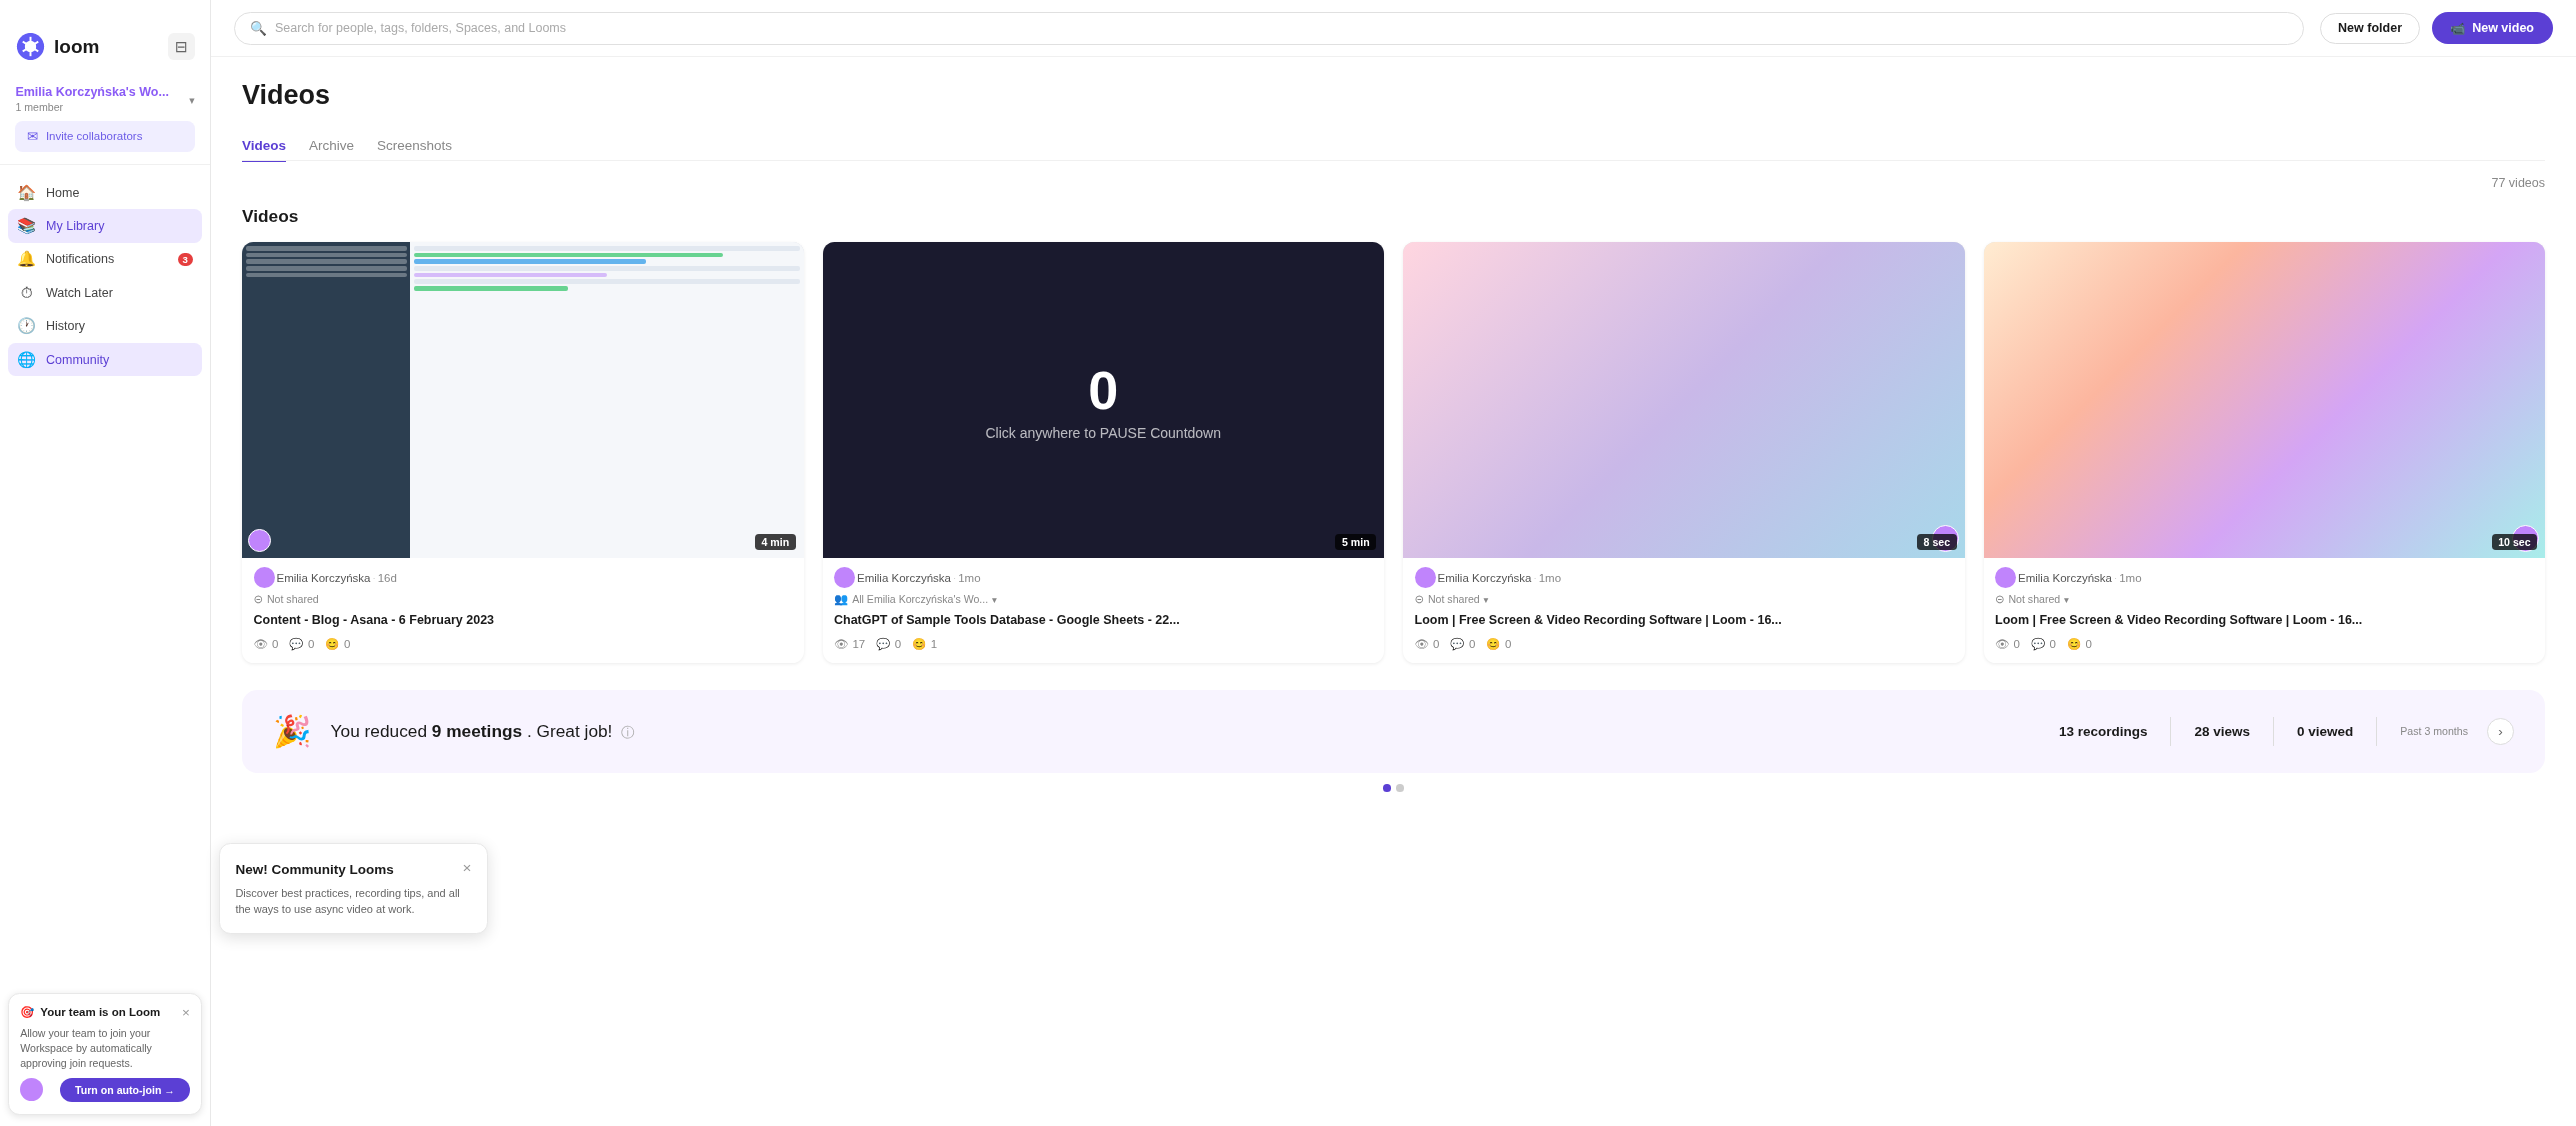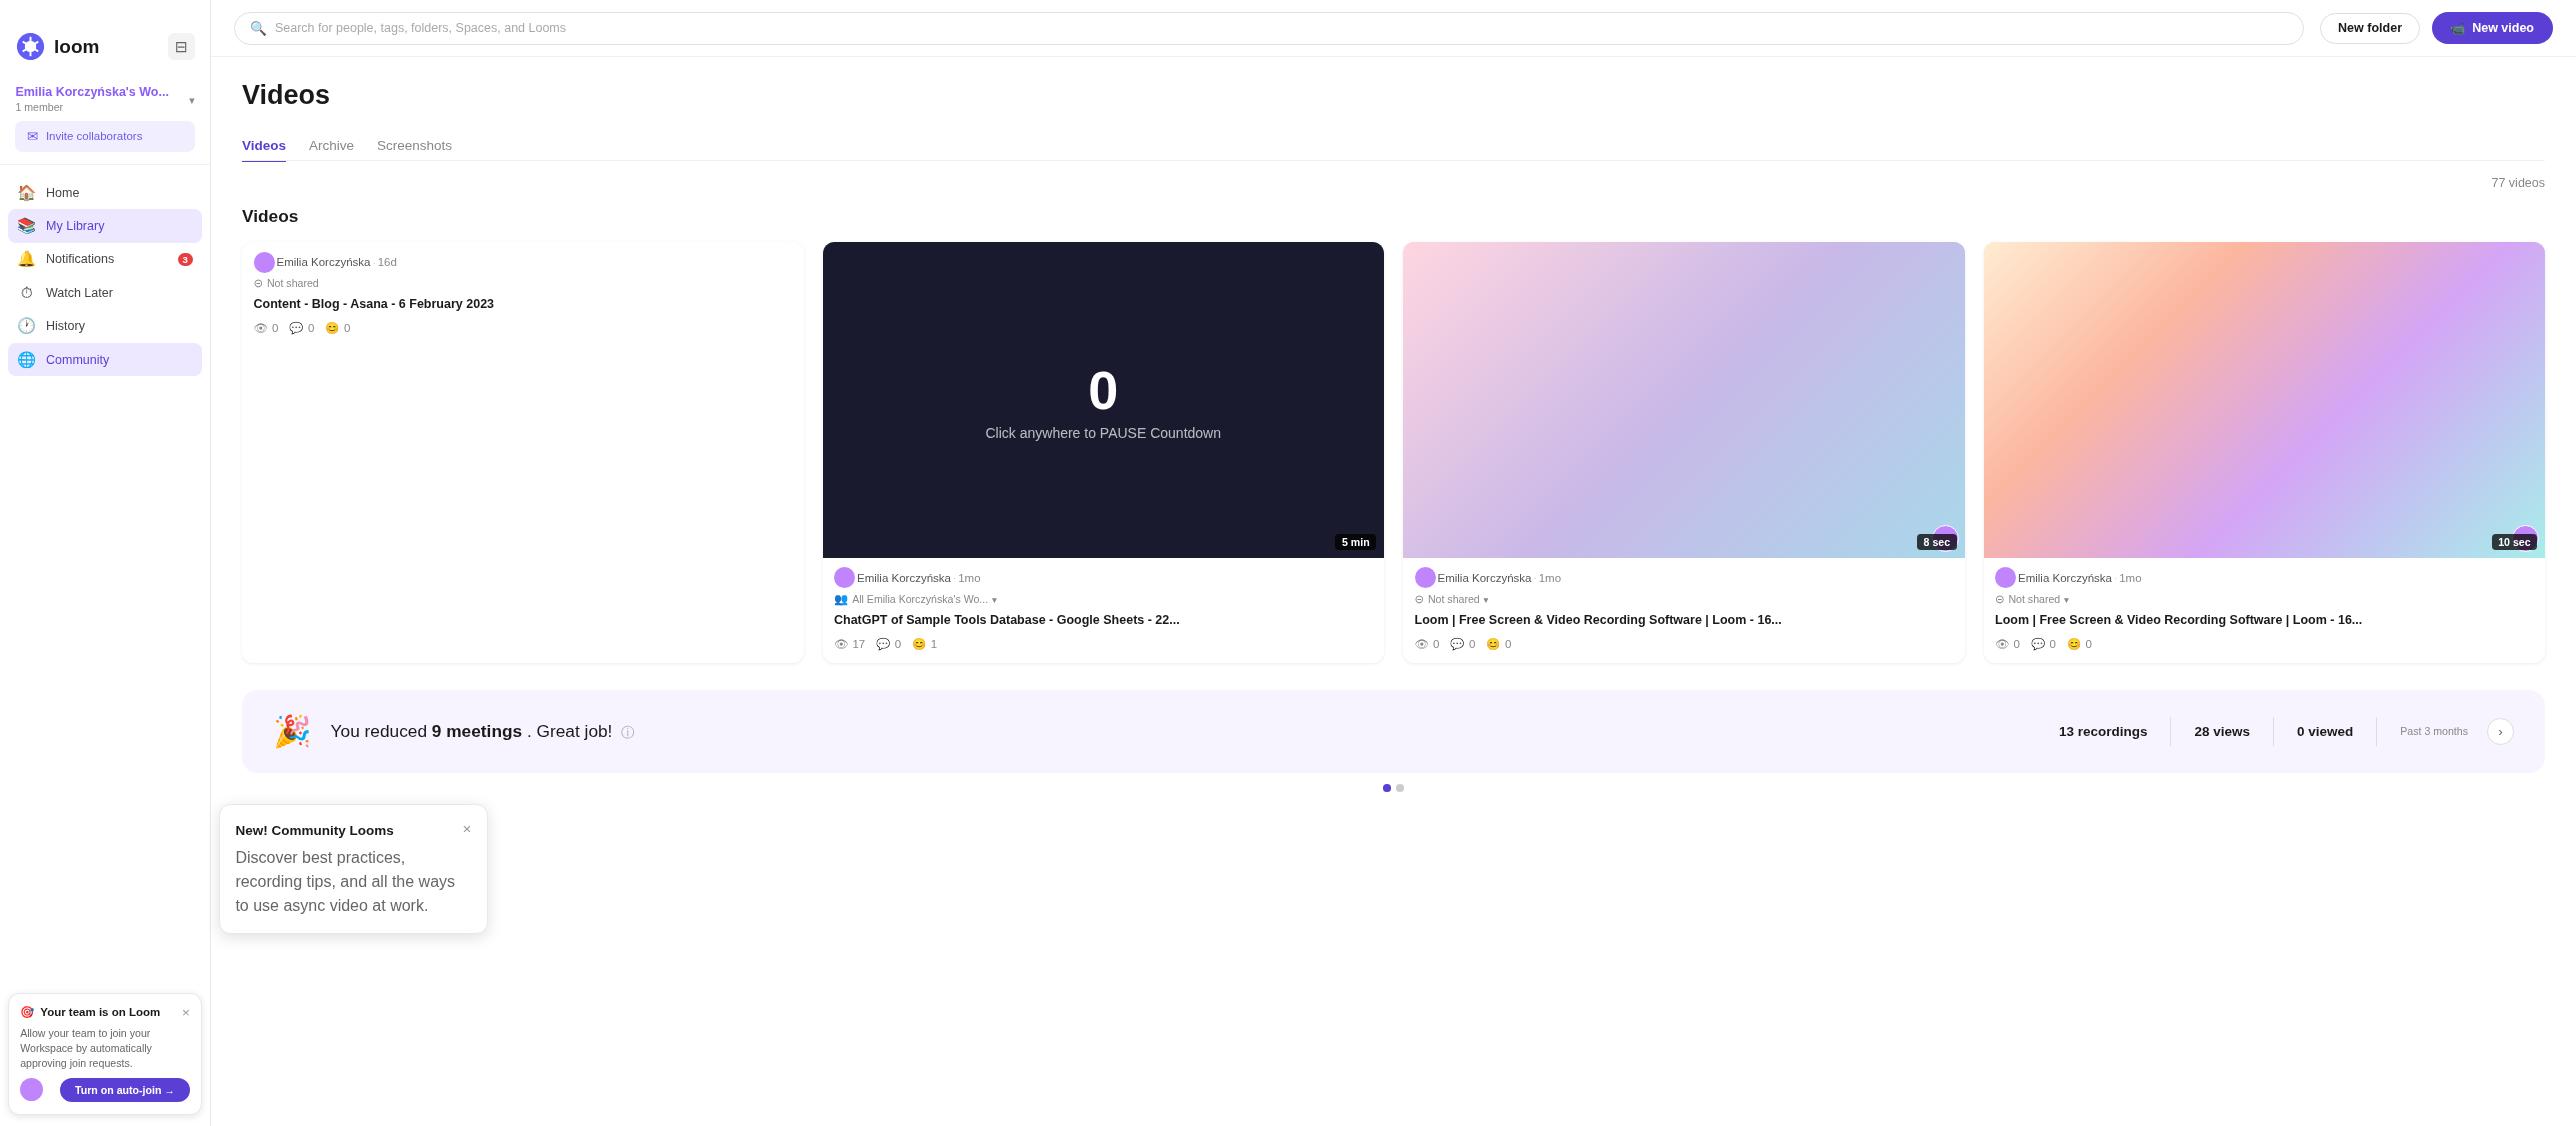--- a/index.html
+++ b/index.html
@@ -89,21 +89,21 @@
     .community-popup {
       position: absolute; left: 219px; bottom: 192px;
       background: #fff; border: 1px solid #e8e8e8; border-radius: 11.5px;
       padding: 15.4px; width: 269px; box-shadow: 0 3.8px 15.4px rgba(0,0,0,0.12);
       z-index: 100;
     }
     .community-popup-header {
       display: flex; align-items: flex-end; justify-content: space-between; margin-bottom: 7.7px;
     }
     .community-popup h3 { font-size: 13.5px; font-weight: 700; color: #1a1a1a; }
-    .community-popup p { font-size: 16px; color: #666; line-height: 1.5; }
+    .community-popup p { font-size: 11px; color: #666; line-height: 1.5; }
     .popup-close { background: none; border: none; cursor: pointer; color: #999; font-size: 15.4px; }
 
     
     .main {
       flex: 1; display: flex; flex-direction: column; overflow: hidden;
     }
 
     
     .topbar {
       display: flex; align-items: center; padding: 11.5px 23px; gap: 15.4px;
@@ -385,20 +385,42 @@
       </div>
     </div>
 
     <div class="videos-count">77 videos</div>
 
     <h2 class="section-title">Videos</h2>
 
     <div class="video-grid">
 
       <div class="video-card">
+        <div class="video-thumb">
+          <div class="card1-thumb">
+            <div class="c1-sidebar">
+              <div class="c1-s-row"></div>
+                <div class="c1-s-row"></div>
+                <div class="c1-s-row"></div>
+              <div class="c1-s-row"></div>
+                <div class="c1-s-row"></div>
+            </div>
+            <div class="c1-main">
+              <div class="c1-m-row"></div>
+              <div class="c1-m-row g"></div>
+              <div class="c1-m-row b"></div>
+              <div class="c1-m-row"></div>
+              <div class="c1-m-row p"></div>
+              <div class="c1-m-row"></div>
+              <div class="c1-m-row g" style="width:40%"></div>
+            </div>
+            <div class="c1-avatar-overlay"></div>
+          </div>
+          <div class="duration-badge">4 min</div>
+        </div>
         <div class="video-info">
           <div class="video-meta">
             <div class="avatar-small"></div>
             <span class="author-name">Emilia Korczyńska</span>
             <span class="dot">·</span>
             <span class="time-ago">16d</span>
           </div>
           <div class="shared-info">
             <span class="shared-icon">⊝</span>
             <span>Not shared</span>

